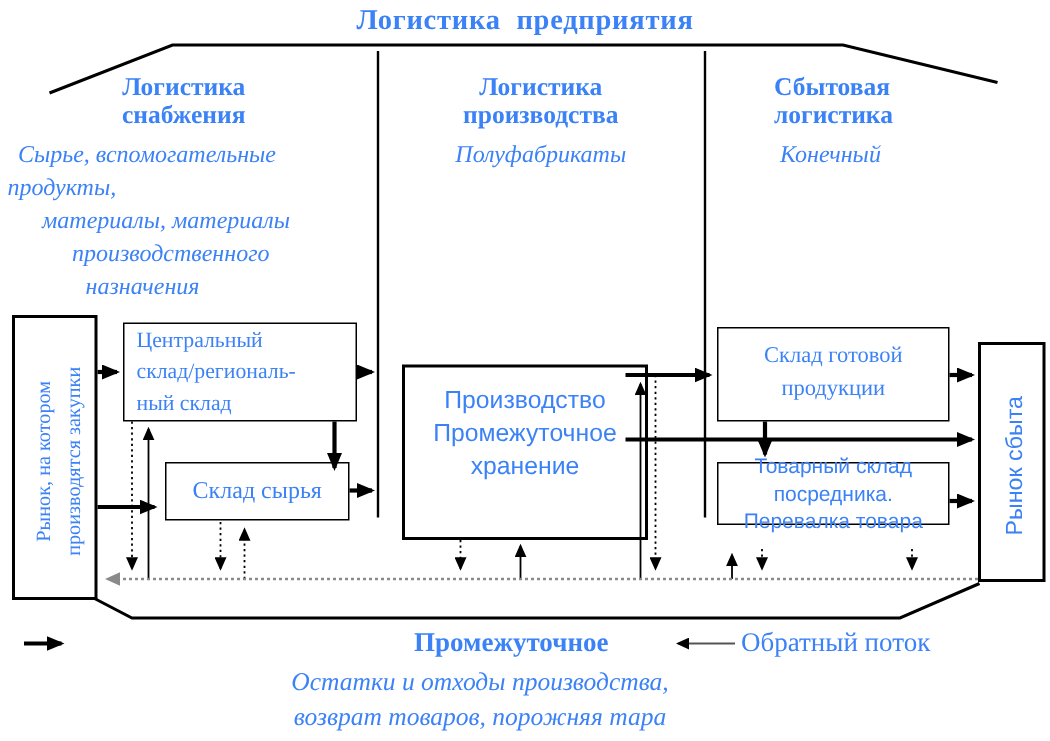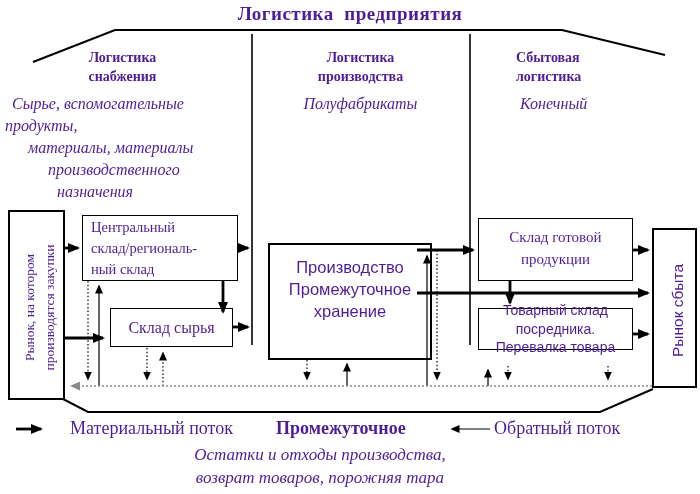--- a/index.html
+++ b/index.html
@@ -1,26 +1,26 @@
 <!DOCTYPE html>
 <html><head>
 <meta charset="utf-8">
 <style>
   html,body{margin:0;padding:0;background:#fff;}
   .canvas{
     position:relative;width:700px;height:494px;background:#fff;overflow:hidden;
-    font-family:"Liberation Serif","DejaVu Serif",serif;color:#4c1d95;
+    font-family:"Liberation Serif","DejaVu Serif",serif;color:#3b82f6;
   }
   .abs{position:absolute;}
   .ml{white-space:pre-line;}
   .title{
     left:0;top:3px;width:700px;text-align:center;
     font-size:19px;font-weight:bold;letter-spacing:.5px;
   }
-  .colhead{font-size:14px;font-weight:bold;line-height:19px;text-align:center;}
+  .colhead{font-size:17px;font-weight:bold;line-height:19px;text-align:center;}
   .colsub{font-style:italic;font-size:16px;line-height:22px;}
   svg.overlay{position:absolute;left:0;top:0;z-index:3;pointer-events:none;}
   .node{
     position:absolute;z-index:2;background:#fff;border:1.6px solid #000;
     display:flex;flex-direction:column;justify-content:center;align-items:center;
     box-sizing:border-box;text-align:center;
   }
   .node.thick{border-width:2px;}
   .rot-wrap{position:relative;width:100%;height:100%;overflow:visible;}
   .rot{
@@ -86,21 +86,20 @@
 посредника.
 Перевалка товара</div>
   </div>
 
   <div class="node thick" style="left:652px;top:228px;width:45px;height:160px;font-family:'Liberation Sans','DejaVu Sans',sans-serif;">
     <div class="rot-wrap">
       <div class="rot ml" style="width:160px;height:45px;left:-57.5px;top:57.5px;font-size:15.5px;">Рынок сбыта</div>
     </div>
   </div>
 
-  <div class="abs legend-label" style="left:70px;top:418px;">Материальный поток</div>
   <div class="abs legend-bold" style="left:276px;top:418px;">Промежуточное</div>
   <div class="abs legend-label" style="left:494px;top:418px;">Обратный поток</div>
   <div class="abs note" style="top:445px;">Остатки и отходы производства,</div>
   <div class="abs note" style="top:468px;">возврат товаров, порожняя тара</div>
 
   <svg class="overlay" width="700" height="494" viewBox="0 0 700 494">
     <defs>
       <marker id="ah-thick" markerUnits="userSpaceOnUse" markerWidth="12" markerHeight="10" refX="10" refY="5" orient="auto">
         <path d="M0,0 L12,5 L0,10 z" fill="#000"></path>
       </marker>

